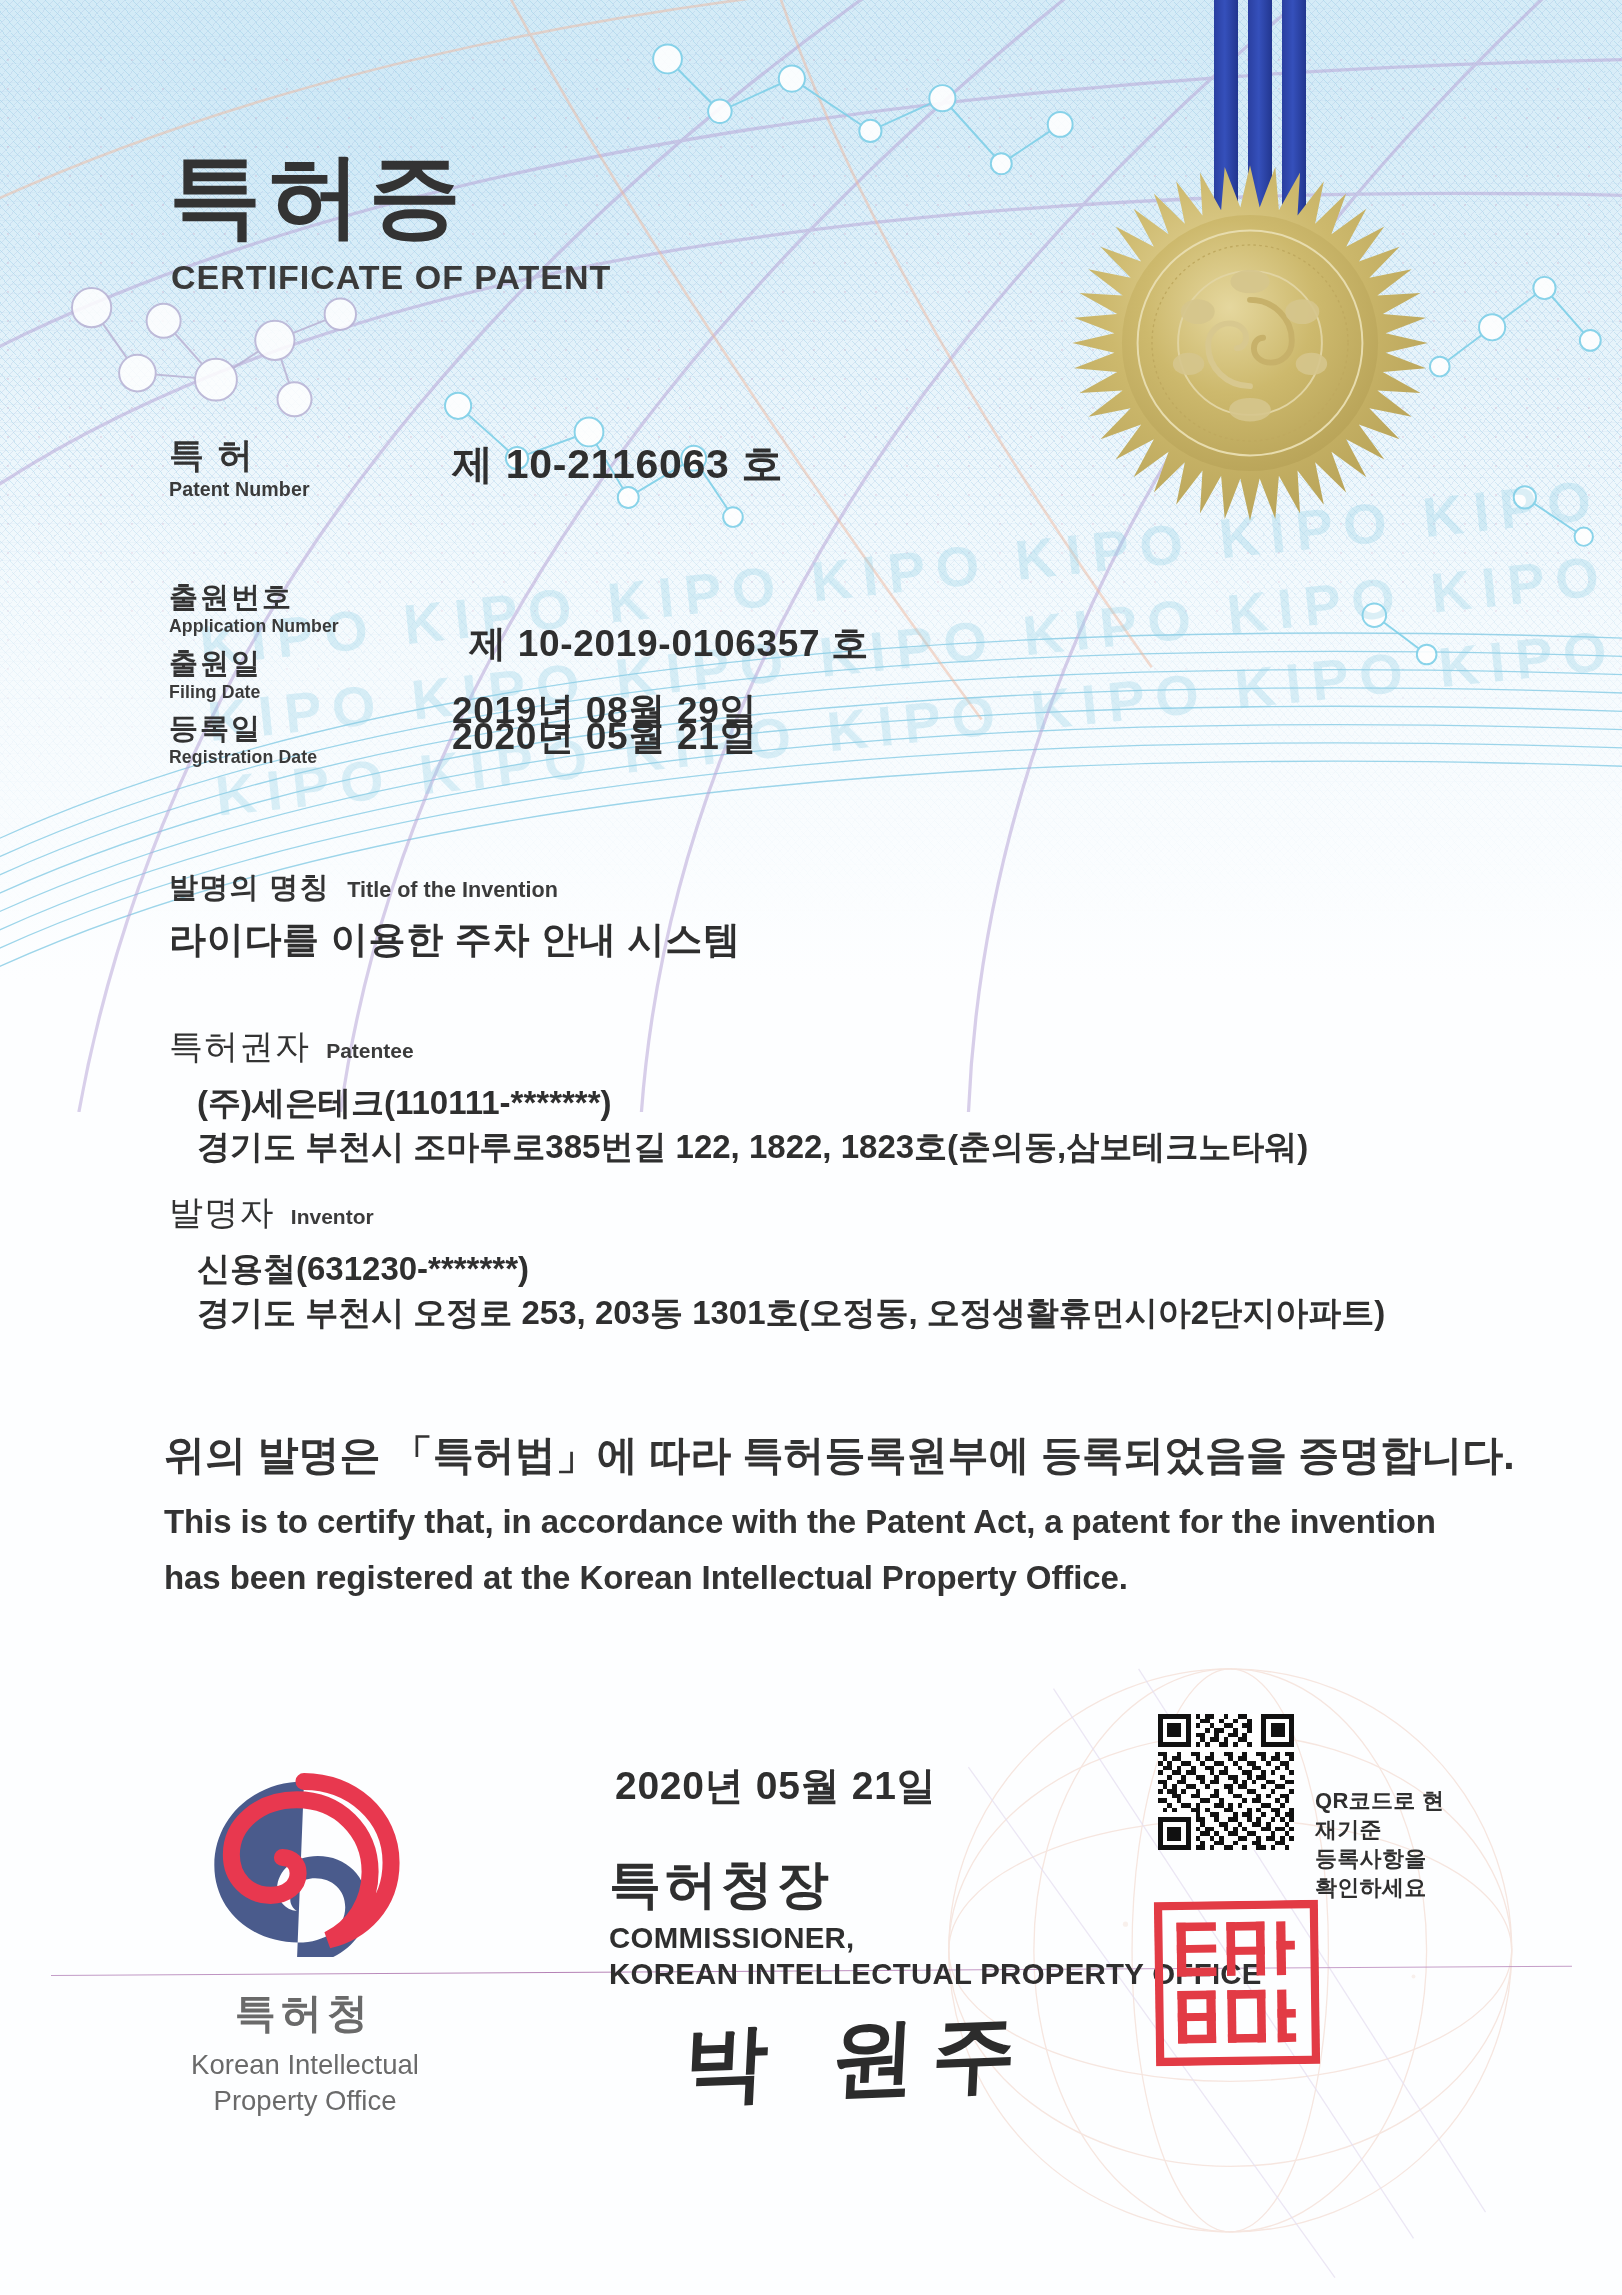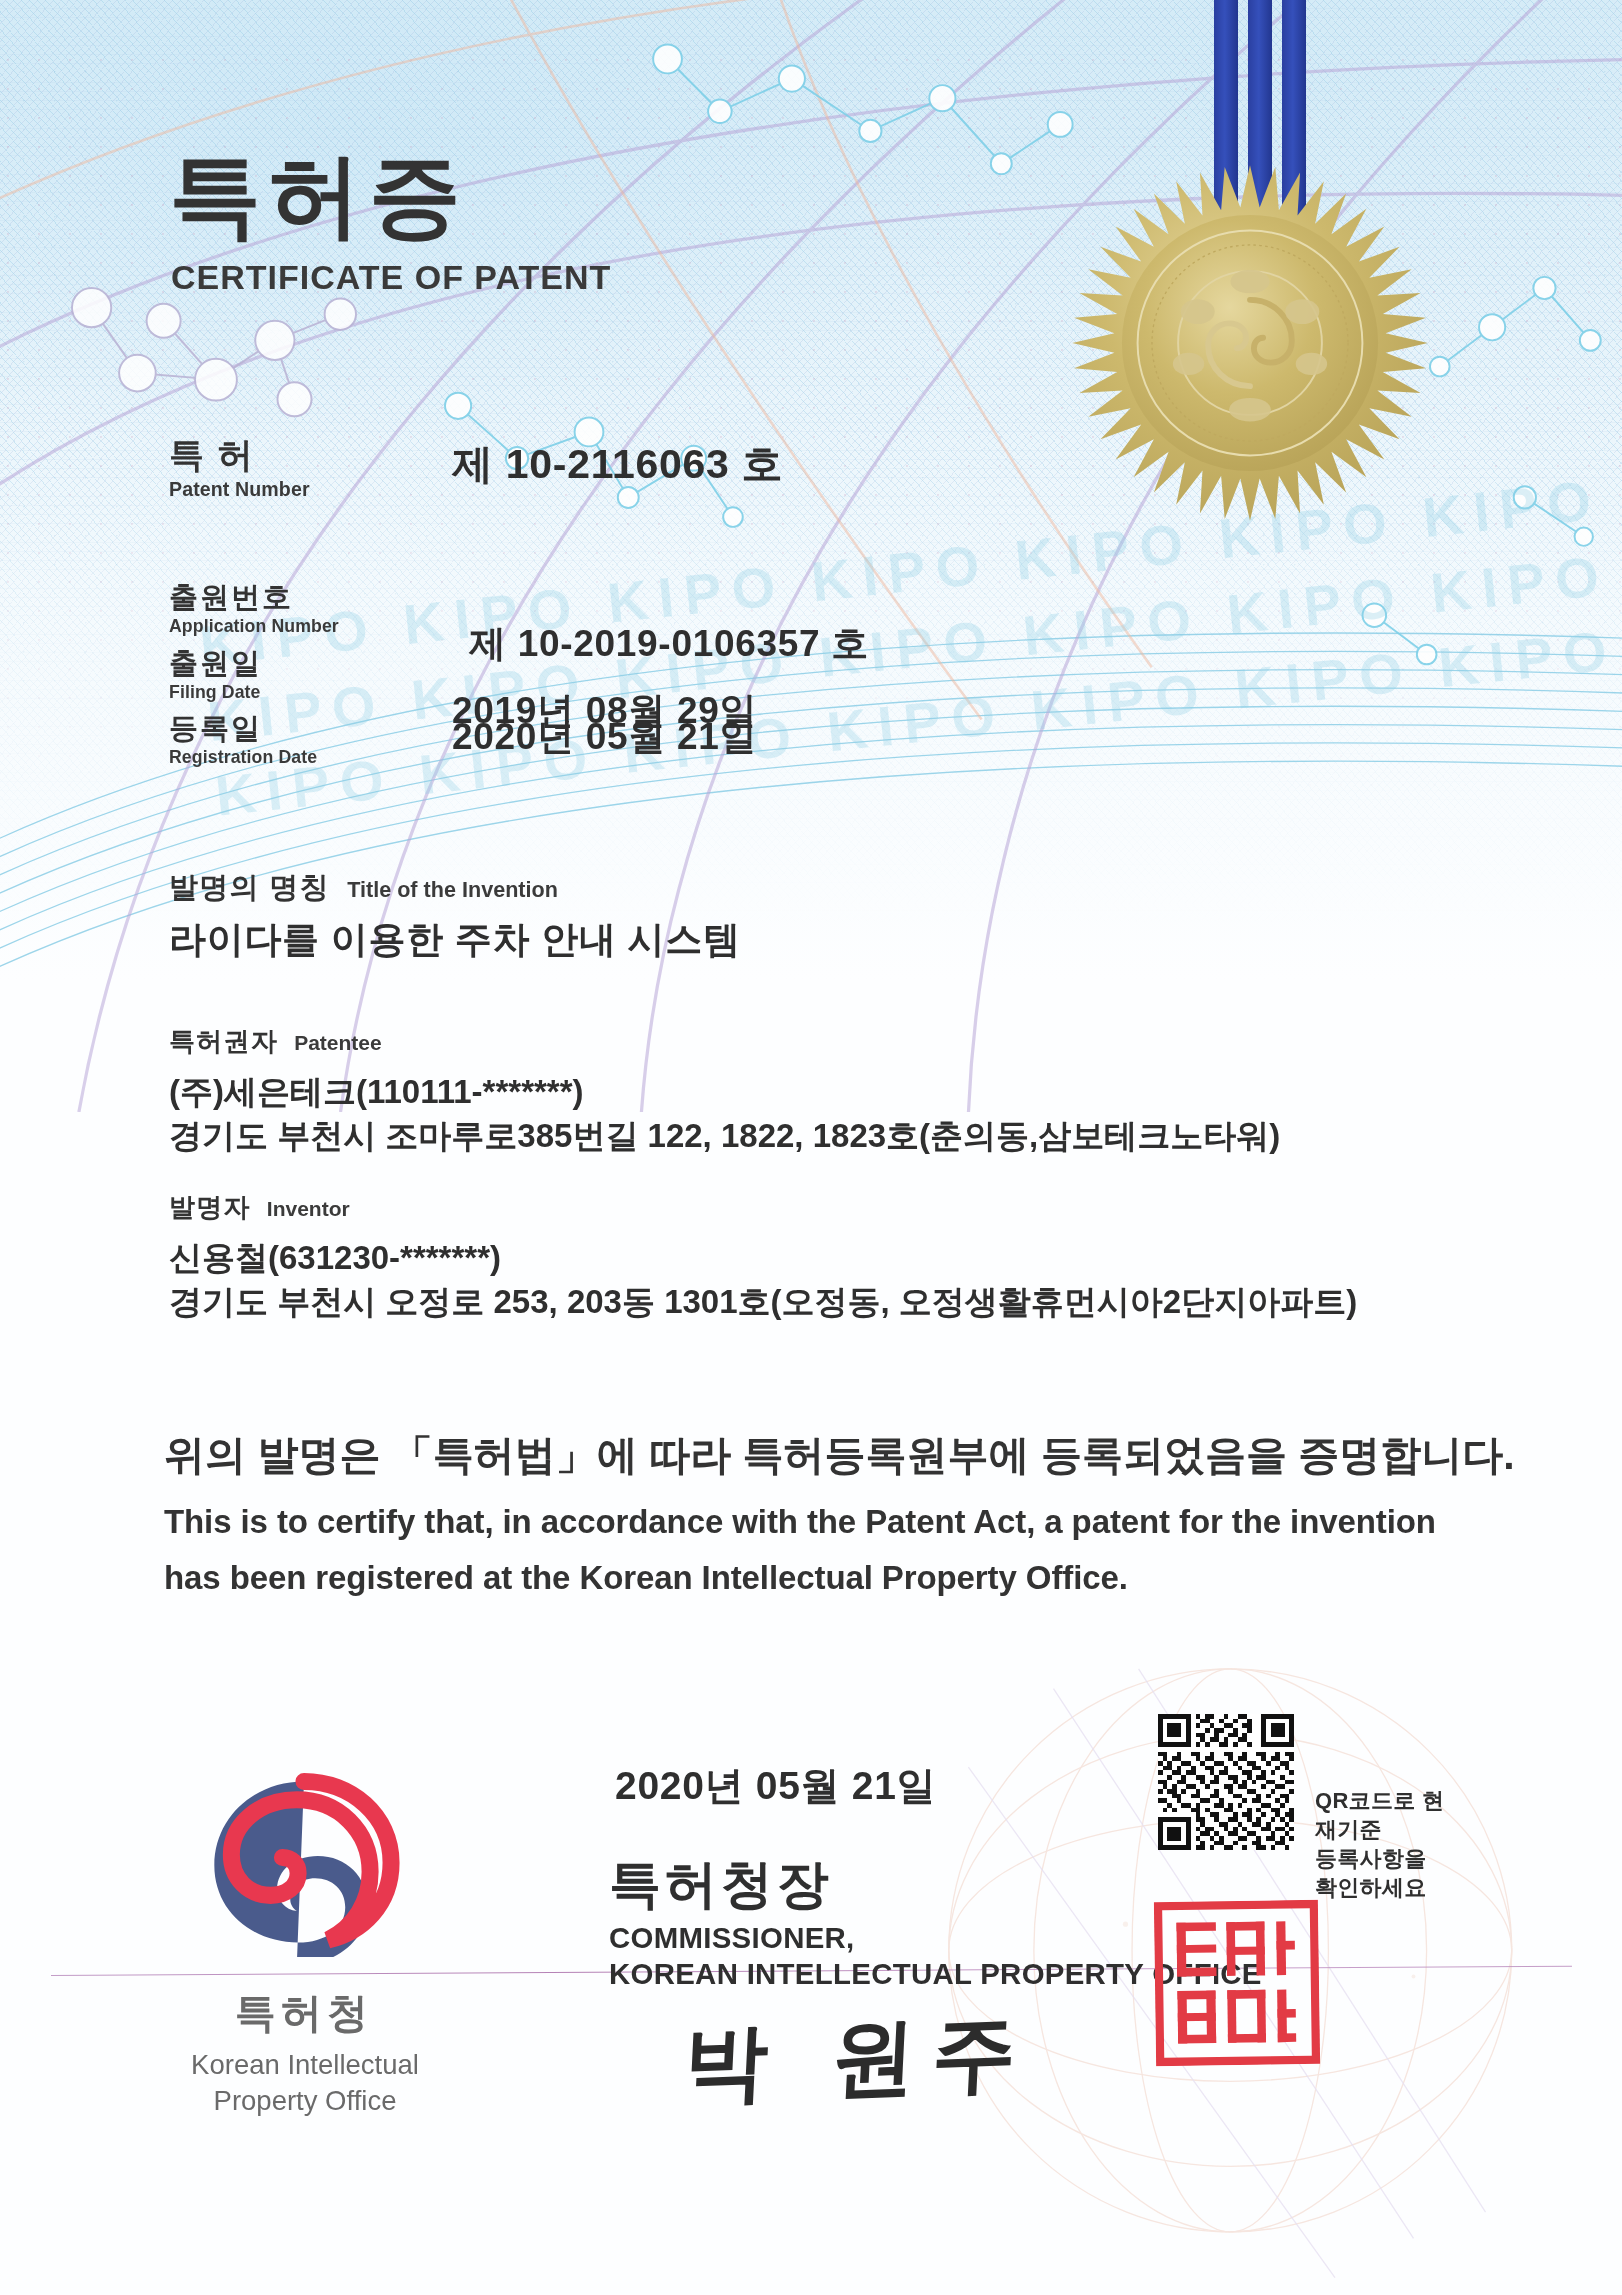--- a/index.html
+++ b/index.html
@@ -110,23 +110,23 @@
   .val.mid{font-size:37px;}
 
   
   .inv-head{position:absolute;left:169px;top:868px;white-space:nowrap;}
   .inv-head .ko{font-size:29px;font-weight:700;color:#333;letter-spacing:1.3px;}
   .inv-head .en{font-size:21.6px;font-weight:600;color:#3b3b3b;margin-left:14.4px;}
   .inv-title{position:absolute;left:169px;top:915px;font-size:37px;font-weight:700;color:#2f2f2f;letter-spacing:0.7px;white-space:nowrap;}
 
   .party{position:absolute;left:169px;}
   .party .head{white-space:nowrap;margin-bottom:10.5px;}
-  .party .head .ko{font-size:26px;font-weight:700;color:#333;letter-spacing:1.3px;}
+  .party .head .ko{font-size:34px;font-weight:400;color:#333;letter-spacing:1.3px;}
   .party .head .en{font-size:21px;font-weight:700;color:#3b3b3b;margin-left:13px;}
-  .party .line{font-size:33px;font-weight:700;color:#2f2f2f;letter-spacing:0px;line-height:1.36;white-space:nowrap;}
+  .party .line{font-size:33px;font-weight:700;color:#2f2f2f;letter-spacing:0px;line-height:1.36;white-space:nowrap;margin-left:28px;}
 
   
   .certify{position:absolute;left:164px;top:1428px;width:1309px;}
   .certify .ko{font-size:41px;font-weight:800;color:#333;letter-spacing:0px;white-space:nowrap;}
   .certify .en{font-size:33px;font-weight:700;color:#333;line-height:1.33;margin-top:17px;letter-spacing:-0.1px;white-space:nowrap;}
 
   
   .sign-date{position:absolute;left:615px;top:1759px;font-size:39px;font-weight:600;color:#2f2f2f;letter-spacing:0.7px;}
 
   .hairline{position:absolute;left:51px;top:1975px;width:1521px;height:1.3px;background:linear-gradient(90deg,#b98bbd,#a86ba8 35%,#c08fc2 70%,#b98bbd);opacity:.85;transform:rotate(-.35deg);transform-origin:left center;}

